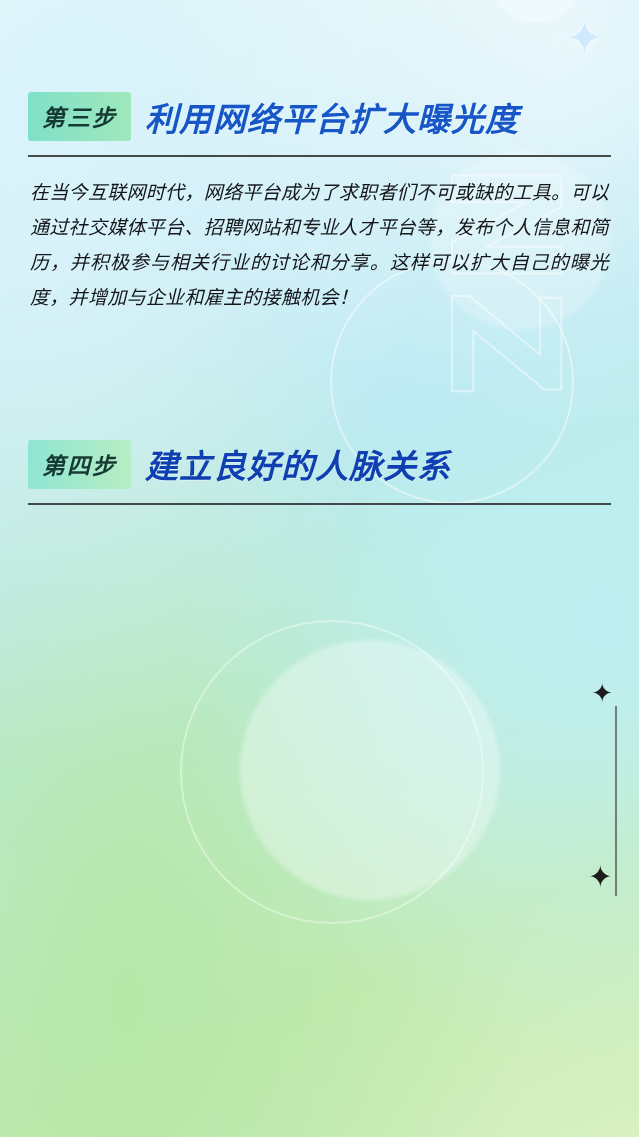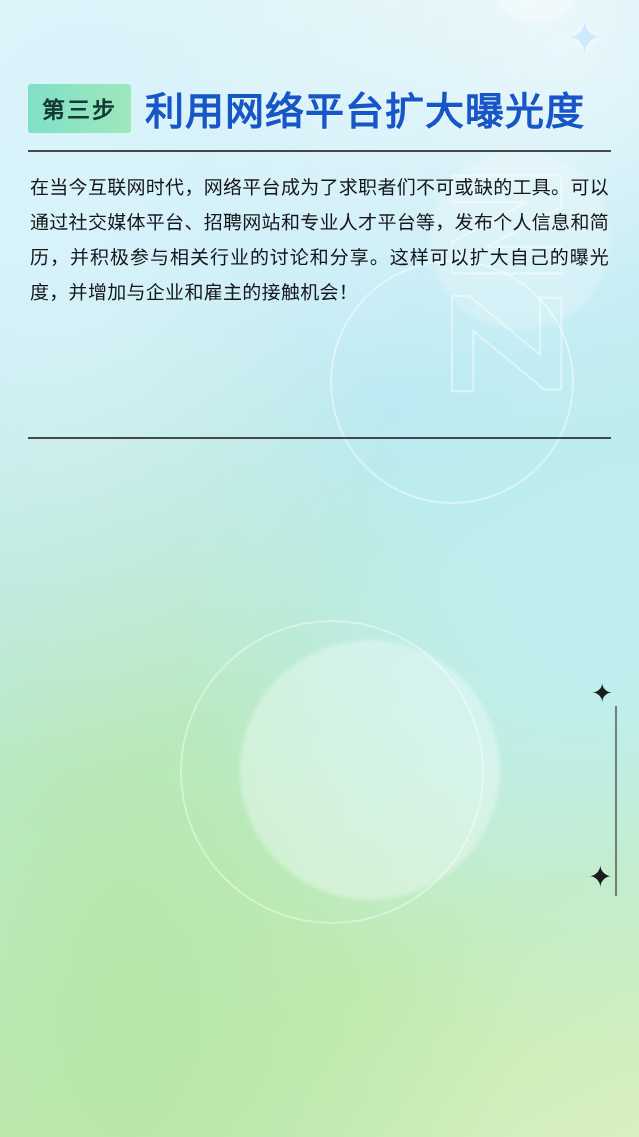--- a/index.html
+++ b/index.html
@@ -94,21 +94,22 @@
 
   
   .content {
     position: relative;
     z-index: 5;
     padding: 0 24px;
     box-sizing: border-box;
   }
 
   .section {
-    margin-top: 0;
+    margin-top: 12px;
+    font-style: italic;
   }
   .section-3 { padding-top: 80px; }
   .section-4 { padding-top: 112px; }
 
   .heading-row {
     display: flex;
     align-items: center;
     gap: 14px;
     padding-left: 4px;
   }
@@ -121,21 +122,21 @@
     letter-spacing: 2px;
     padding: 7px 14px 8px;
     border-radius: 3px;
     white-space: nowrap;
     font-family: "Liberation Sans", sans-serif;
   }
   .step-badge.badge-blue {
     background: linear-gradient(90deg, #8fe5d2 0%, #b7edc4 100%);
   }
   .step-title {
-    font-size: 39px;
+    font-size: 33px;
     font-weight: 700;
     color: #1656c7;
     letter-spacing: 1px;
     white-space: nowrap;
     font-family: "Liberation Sans", sans-serif;
     text-shadow: 0 1px 0 rgba(255,255,255,0.4);
   }
   .step-title.title-deep {
     color: #0f3fb0;
   }
@@ -184,17 +185,21 @@
     <div class="section section-3">
       <div class="heading-row">
         <span class="step-badge">第三步</span>
         <span class="step-title">利用网络平台扩大曝光度</span>
       </div>
       <div class="rule"></div>
       <p class="body-text">在当今互联网时代，网络平台成为了求职者们不可或缺的工具。可以通过社交媒体平台、招聘网站和专业人才平台等，发布个人信息和简历，并积极参与相关行业的讨论和分享。这样可以扩大自己的曝光度，并增加与企业和雇主的接触机会！</p>
     </div>
 
     <div class="section section-4">
+      <div class="heading-row">
+        <span class="step-badge badge-blue">第四步</span>
+        <span class="step-title title-deep">建立良好的人脉关系</span>
+      </div>
       <div class="rule"></div>
     </div>
 
   </div>
 </div>
 
 </body></html>

